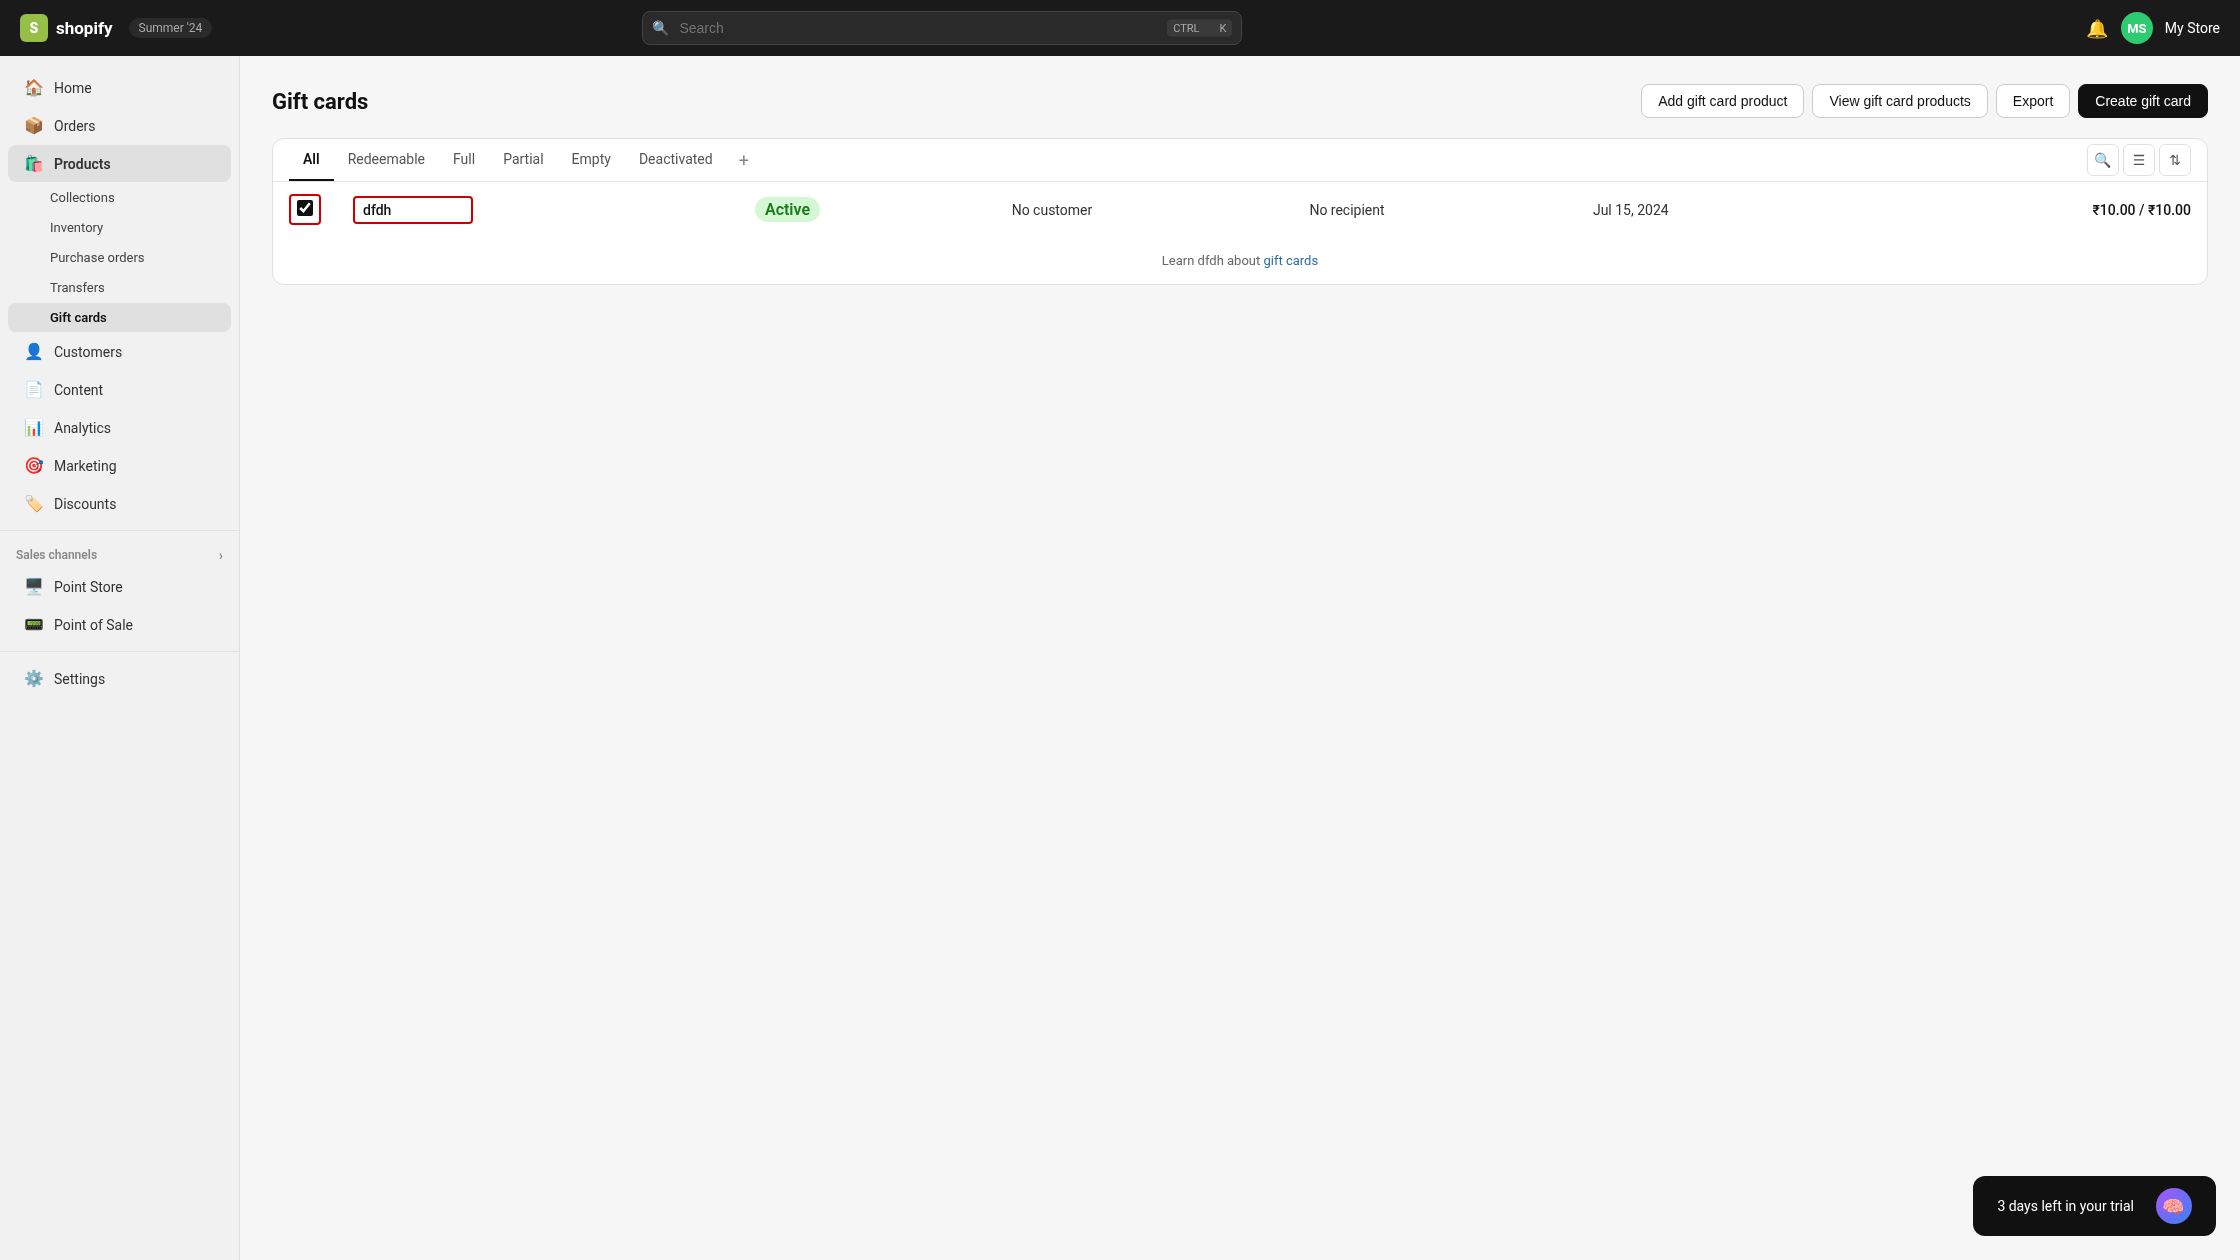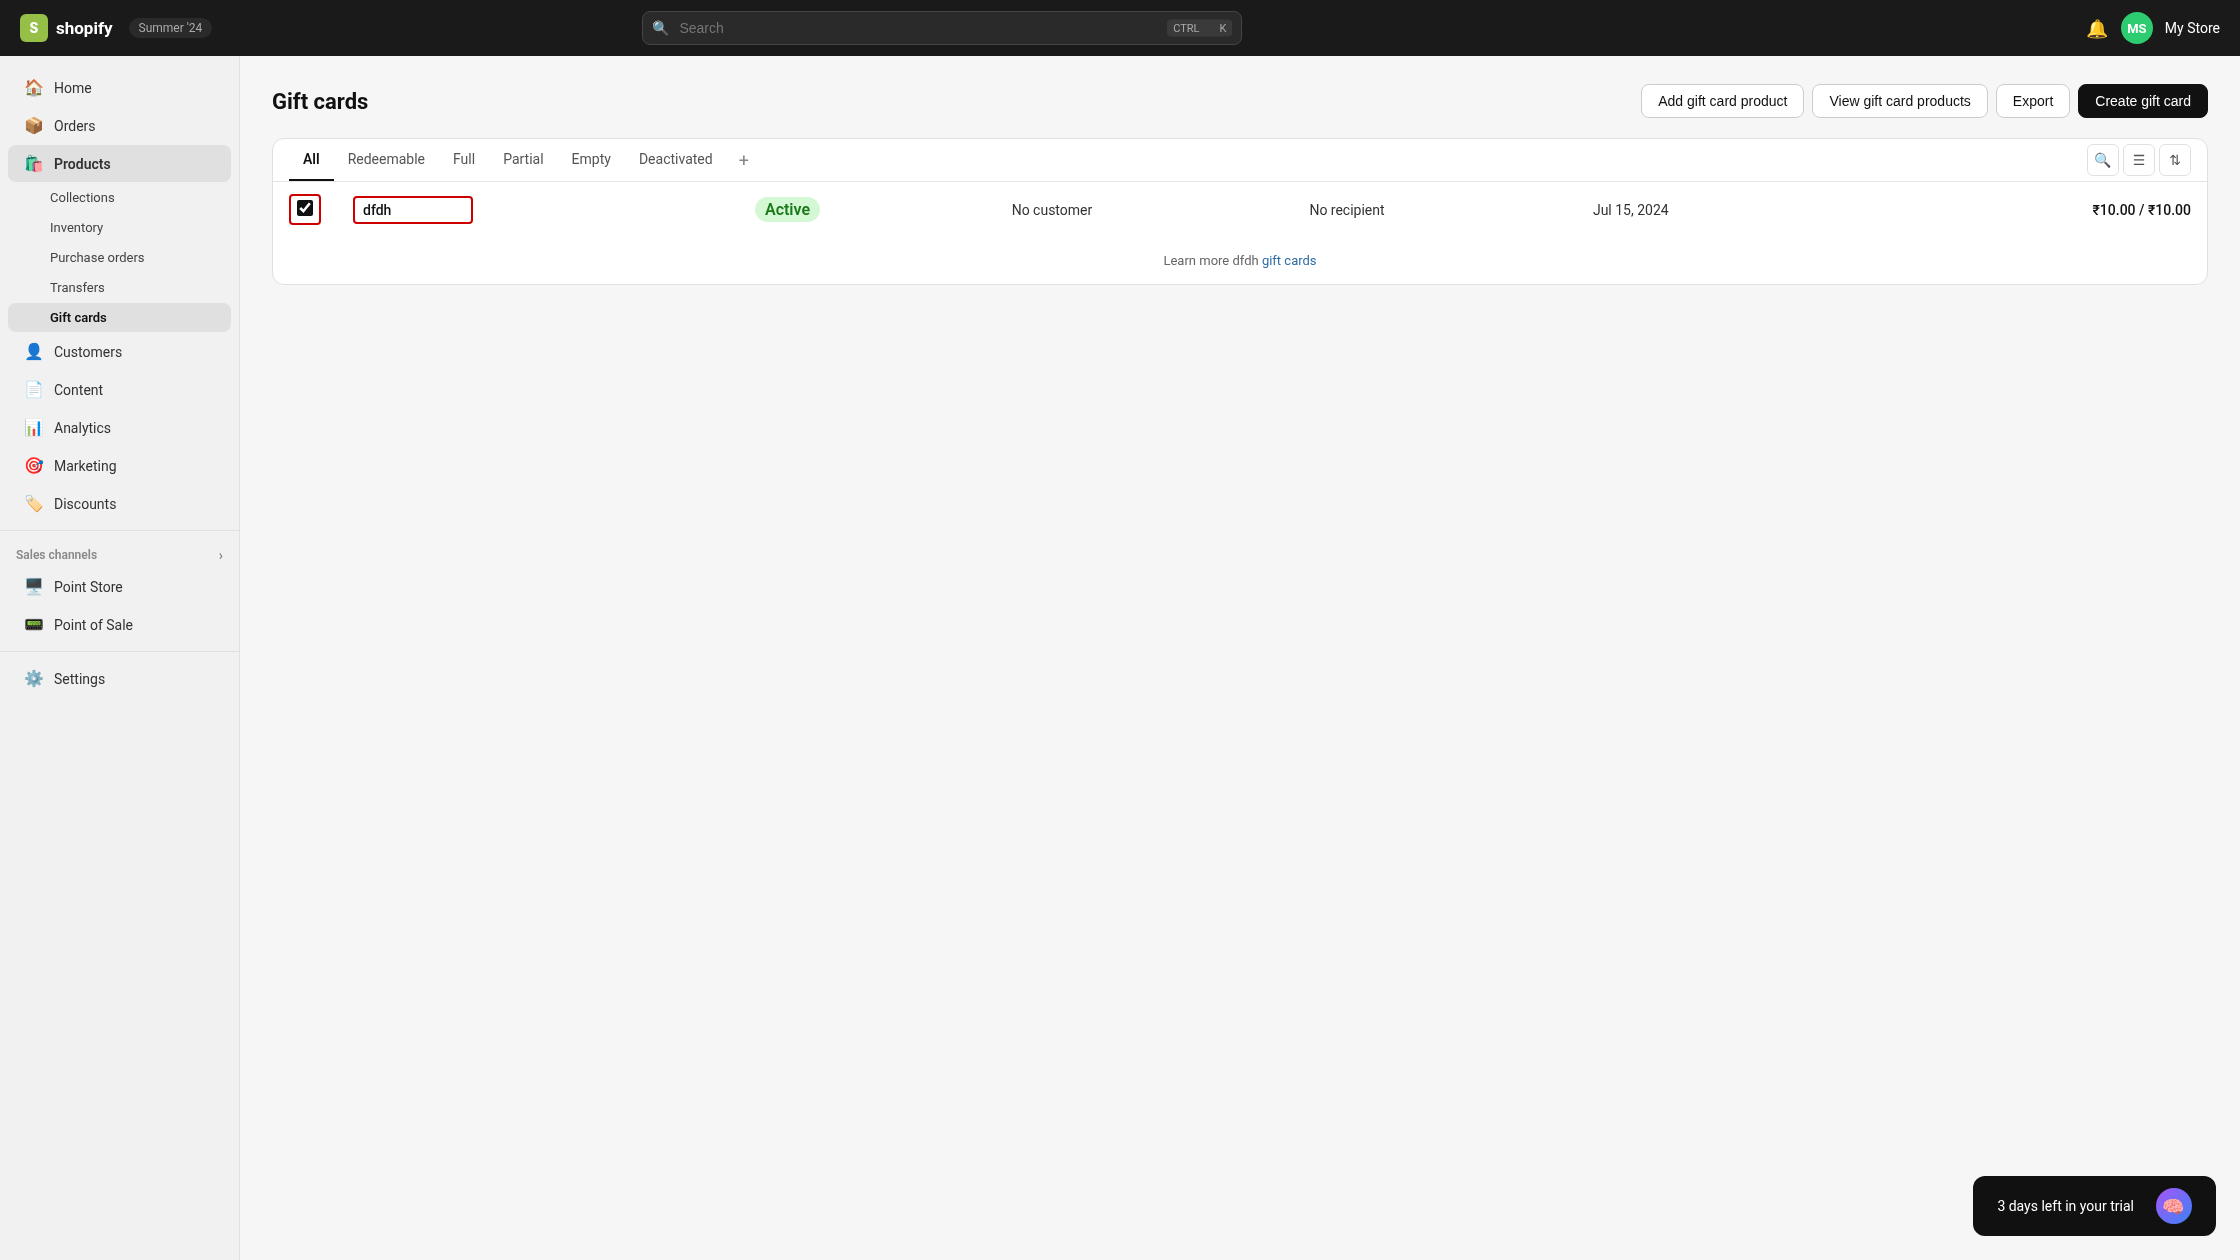--- a/index.html
+++ b/index.html
@@ -245,21 +245,21 @@
               </td>
               <td>No customer</td>
               <td>No recipient</td>
               <td>Jul 15, 2024</td>
               <td class="amount">₹10.00 / ₹10.00</td>
             </tr>
           </tbody>
         </table>
 
         <div class="learn-more">
-          <span>Learn more dfdh</span>
+          <span>Learn dfdh about</span>
           <a href="#">gift cards</a>
         </div>
       </div>
     </div>
   </div>
 </div>
 
 <div class="trial-banner">
   <span>3 days left in your trial</span>
   <div class="trial-icon">

